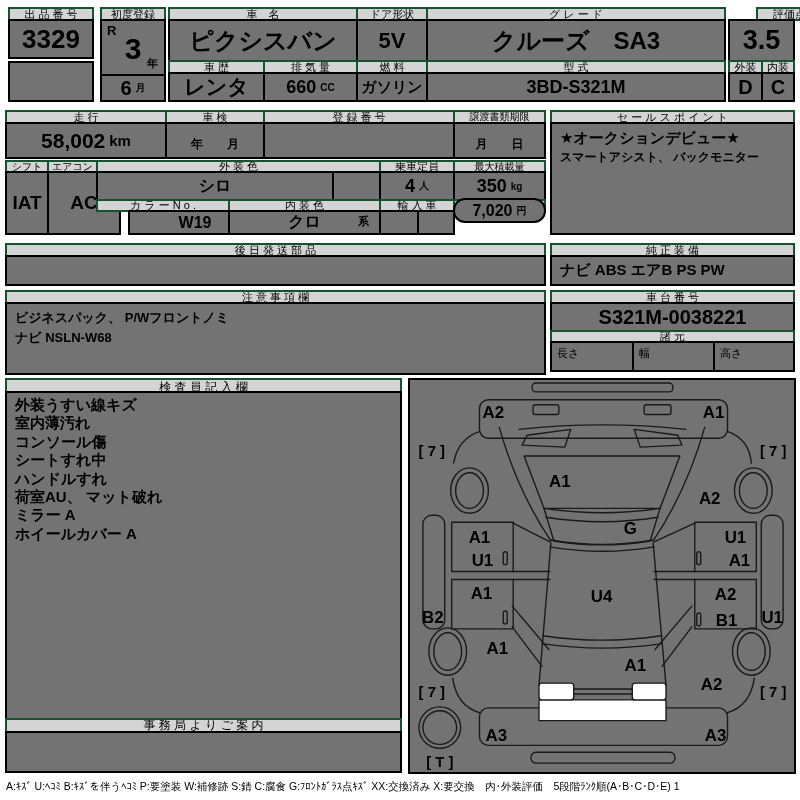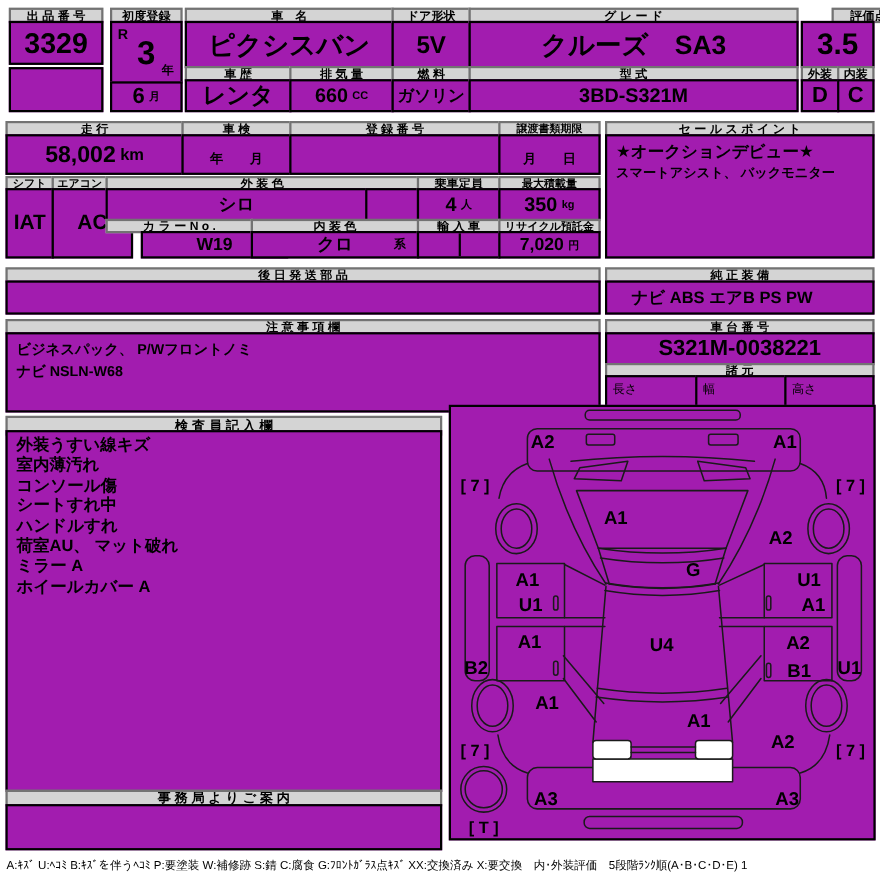--- a/index.html
+++ b/index.html
@@ -1,19 +1,19 @@
 <!DOCTYPE html>
 <html><head>
 <meta charset="utf-8">
 <style>
   html,body{margin:0;padding:0;}
   body{width:800px;height:800px;background:#fff;font-family:"Liberation Sans","DejaVu Sans",sans-serif;color:#000;}
   #sheet{position:relative;width:800px;height:800px;background:#fff;overflow:hidden;}
-  .c{position:absolute;border:2px solid #000;box-sizing:border-box;background:#a21caf;display:flex;align-items:center;justify-content:center;font-weight:bold;color:#000;overflow:hidden;}
-  .h{position:absolute;border:2px solid #737373;box-sizing:border-box;background:#d4d4d4;display:flex;align-items:center;justify-content:center;font-weight:bold;font-size:11px;color:#000;overflow:hidden;white-space:pre;}
+  .c{position:absolute;border:2px solid #000;box-sizing:border-box;background:#737373;display:flex;align-items:center;justify-content:center;font-weight:bold;color:#000;overflow:hidden;}
+  .h{position:absolute;border:2px solid #14532d;box-sizing:border-box;background:#d4d4d4;display:flex;align-items:center;justify-content:center;font-weight:normal;font-size:11px;color:#000;overflow:hidden;white-space:pre;}
   .left{justify-content:flex-start;align-items:flex-start;text-align:left;}
   .unit{font-size:10px;font-weight:bold;margin-left:4px;}
   .bottomtxt{align-items:flex-end;padding-bottom:4px;font-size:12px;font-weight:bold;white-space:pre;}
   .era{position:absolute;left:5px;top:2px;font-size:13px;font-weight:bold;}
   .bigyear{font-size:30px;font-weight:bold;margin-top:2px;}
   .yunit{position:absolute;right:6px;bottom:3px;font-size:11px;font-weight:bold;}
   .suffix{position:absolute;right:10px;bottom:4px;font-size:11px;font-weight:bold;}
   .vline{position:absolute;left:50%;top:0;bottom:0;border-left:2px solid #000;}
   .para{padding:5px 8px;font-weight:bold;}
   .footer{position:absolute;left:6px;top:780px;width:792px;font-size:10.5px;white-space:pre;color:#000;}
@@ -109,29 +109,29 @@
   <div class="c" style="left:453px;top:171px;width:93px;height:30px;">
     <span style="font-size:18px;">350</span>
     <span class="unit">kg</span>
   </div>
   <div class="h" style="left:379px;top:199px;width:76px;height:13px;">輸 入 車</div>
   <div class="c" style="left:379px;top:210px;width:76px;height:25px;">
     <span></span>
     <div class="vline"></div>
   </div>
   <div class="h" style="left:453px;top:199px;width:93px;height:13px;font-size:10px;">リサイクル預託金</div>
-  <div class="c" style="left:453px;top:210px;width:93px;height:25px;">
+  <div class="c" style="left:453px;top:198px;width:93px;height:25px;border-radius:12px;">
     <span style="font-size:16px;">7,020</span>
     <span class="unit">円</span>
   </div>
 
   <div class="h" style="left:5px;top:243px;width:541px;height:14px;">後 日 発 送 部 品</div>
   <div class="c" style="left:5px;top:255px;width:541px;height:31px;"></div>
   <div class="h" style="left:550px;top:243px;width:245px;height:14px;">純 正 装 備</div>
-  <div class="c" style="left:550px;top:255px;width:245px;height:31px;font-size:15px;justify-content:flex-start;padding-left:22px;">ナビ ABS エアB PS PW</div>
+  <div class="c" style="left:550px;top:255px;width:245px;height:31px;font-size:15px;justify-content:flex-start;padding-left:8px;">ナビ ABS エアB PS PW</div>
 
   <div class="h" style="left:5px;top:290px;width:541px;height:14px;">注 意 事 項 欄</div>
   <div class="c left" style="left:5px;top:302px;width:541px;height:73px;display:block;">
     <div class="para" style="font-size:13px;padding-bottom:1px;">ビジネスパック、 P/Wフロントノミ</div>
     <div class="para" style="font-size:13px;padding-top:1px;">ナビ NSLN-W68</div>
   </div>
   <div class="h" style="left:550px;top:290px;width:245px;height:14px;">車 台 番 号</div>
   <div class="c" style="left:550px;top:302px;width:245px;height:30px;font-size:20px;">S321M-0038221</div>
   <div class="h" style="left:550px;top:330px;width:245px;height:13px;">諸 元</div>
   <div class="c left" style="left:550px;top:341px;width:84px;height:31px;font-size:11px;font-weight:normal;padding:3px 5px;">長さ</div>
@@ -146,21 +146,21 @@
     <div style="font-size:15px;line-height:18.4px;">シートすれ中</div>
     <div style="font-size:15px;line-height:18.4px;">ハンドルすれ</div>
     <div style="font-size:15px;line-height:18.4px;">荷室AU、 マット破れ</div>
     <div style="font-size:15px;line-height:18.4px;">ミラー A</div>
     <div style="font-size:15px;line-height:18.4px;">ホイールカバー A</div>
   </div>
 
   <div class="h" style="left:5px;top:718px;width:397px;height:15px;font-size:12px;">事 務 局 よ り ご 案 内</div>
   <div class="c" style="left:5px;top:731px;width:397px;height:42px;"></div>
 
-  <div class="c" style="left:408px;top:368px;width:388px;height:396px;padding:0;">
+  <div class="c" style="left:408px;top:378px;width:388px;height:396px;padding:0;">
     <svg width="384" height="392" viewBox="0 0 387 397" preserveAspectRatio="none">
       <g stroke="#1a1a1a" fill="none" stroke-width="1.4" stroke-linejoin="round" stroke-linecap="round">
 
         <rect x="123" y="3" width="142" height="9" rx="4"></rect>
         <rect x="70" y="20" width="250" height="39" rx="9"></rect>
         <rect x="124" y="25" width="26" height="10" rx="2"></rect>
         <rect x="236" y="25" width="27" height="10" rx="2"></rect>
         <path d="M110,50 Q194,41 278,50"></path>
         <path d="M118,56 L162,50 L156,68 L113,66 Z"></path>
         <path d="M226,50 L270,56 L274,66 L232,68 Z"></path>

